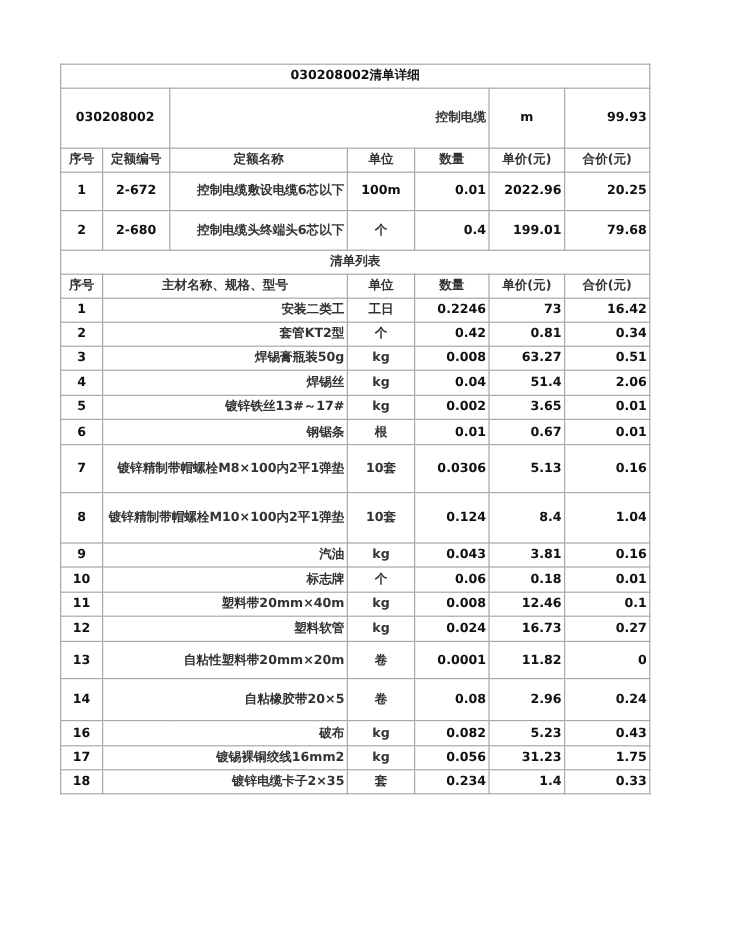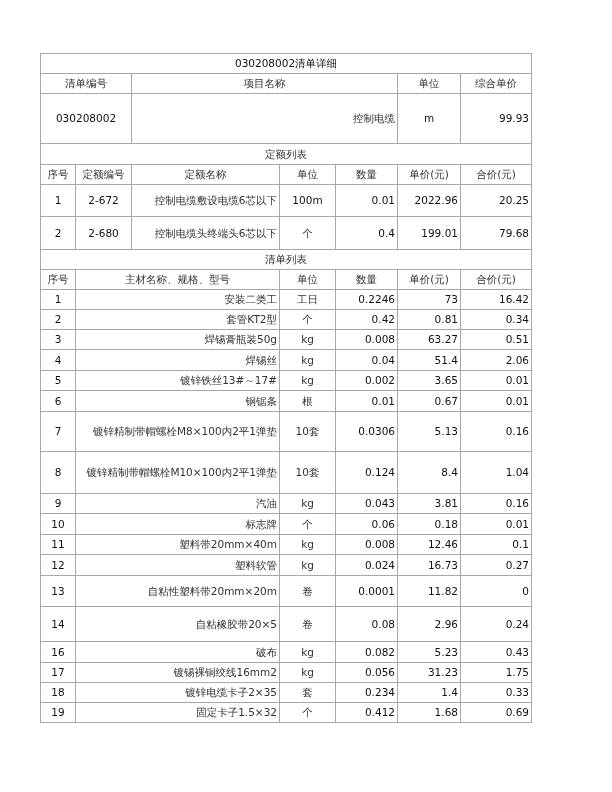--- a/index.html
+++ b/index.html
@@ -1,20 +1,21 @@
 <!DOCTYPE html>
 <html><head>
   <meta charset="utf-8">
   <style>
     html, body { margin: 0; padding: 0; background: #ffffff; }
     body { width: 612px; height: 792px; position: relative; font-family: "DejaVu Sans", sans-serif; color: #111; }
     table.sheet {
-      position: absolute; left: 40px; top: 53px; width: 491px;
+      position: absolute; left: 50px; top: 53px; width: 491px;
       border-collapse: collapse; table-layout: fixed;
       font-size: 10.5px;
+      font-weight: bold;
     }
     table.sheet td {
       border: 1px solid #a8a8a8; padding: 0 2px; overflow: hidden;
       line-height: 13px; vertical-align: middle; white-space: normal;
     }
     .c { text-align: center; }
     .r { text-align: right; }
     .l { text-align: right; }
     .zh { color: #333; }
   </style>
@@ -28,34 +29,25 @@
       <col style="width:148px">
       <col style="width:56px">
       <col style="width:62px">
       <col style="width:63px">
       <col style="width:71px">
   </colgroup>
   <tbody id="tbody">
     <tr style="height:20px">
       <td colspan="7" class="c">030208002清单详细</td>
     </tr>
-    <tr style="height:20px">
-      <td colspan="2" class="c zh">清单编号</td>
-      <td colspan="3" class="c zh">项目名称</td>
-      <td class="c zh">单位</td>
-      <td class="c zh">综合单价</td>
-    </tr>
     <tr style="height:50px">
       <td colspan="2" class="c">030208002</td>
       <td colspan="3" class="l zh">控制电缆</td>
       <td class="c">m</td>
       <td class="r">99.93</td>
-    </tr>
-    <tr style="height:21px">
-      <td colspan="7" class="c zh">定额列表</td>
     </tr>
     <tr style="height:20px">
       <td class="c zh">序号</td>
       <td class="c zh">定额编号</td>
       <td class="c zh">定额名称</td>
       <td class="c zh">单位</td>
       <td class="c zh">数量</td>
       <td class="c zh">单价(元)</td>
       <td class="c zh">合价(元)</td>
     </tr>
@@ -217,22 +209,14 @@
         <td class="r">1.75</td>
       </tr>
       <tr style="height: 20px;">
         <td class="c">18</td>
         <td class="l zh" colspan="2">镀锌电缆卡子2×35</td>
         <td class="c zh">套</td>
         <td class="r">0.234</td>
         <td class="r">1.4</td>
         <td class="r">0.33</td>
       </tr>
-      <tr style="height: 20px;">
-        <td class="c">19</td>
-        <td class="l zh" colspan="2">固定卡子1.5×32</td>
-        <td class="c zh">个</td>
-        <td class="r">0.412</td>
-        <td class="r">1.68</td>
-        <td class="r">0.69</td>
-      </tr>
     </tbody>
 </table>
 
 </body></html>

